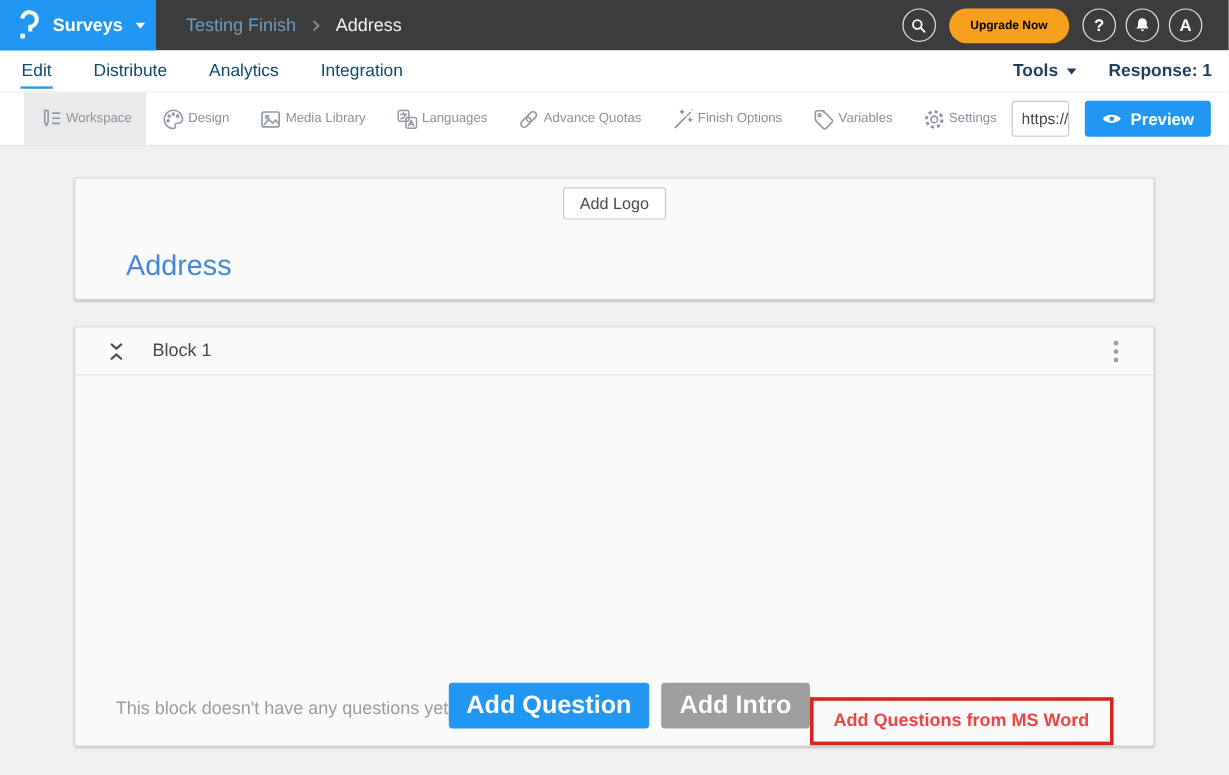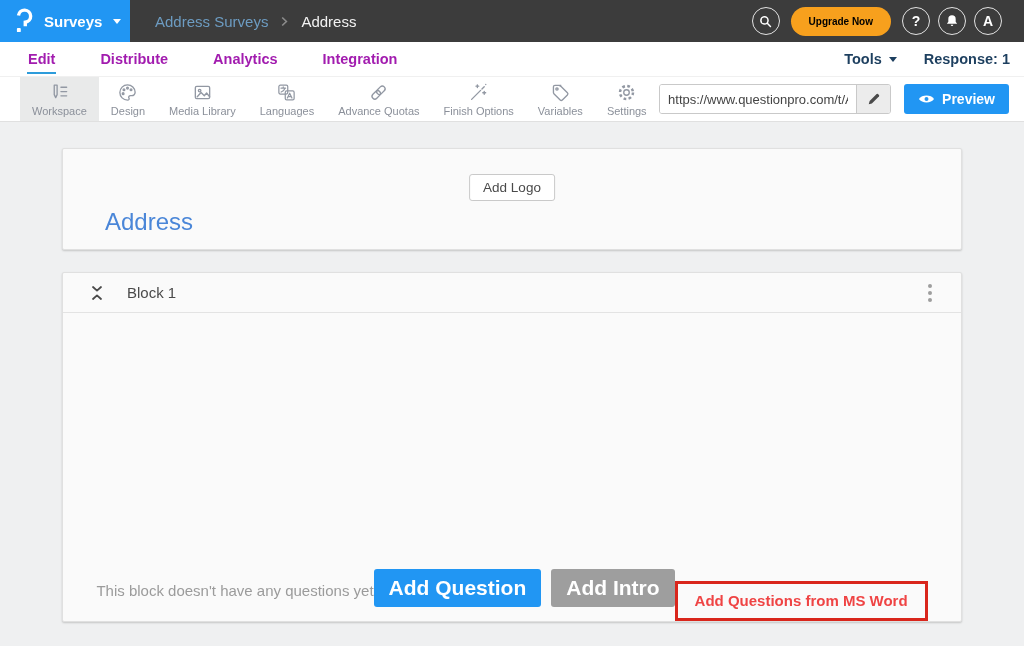--- a/index.html
+++ b/index.html
@@ -14,43 +14,43 @@
   .caret { width:0; height:0; border-left:4px solid transparent; border-right:4px solid transparent; border-top:5px solid #fff; margin-left:2px; }
   .breadcrumb { display:flex; align-items:center; margin-left:25px; gap:13px; }
   .crumb-parent { color:#6d9cc2; font-size:15px; cursor:pointer; }
   .crumb-current { color:#f2f2f2; font-size:15px; }
   .topbar-right { margin-left:auto; display:flex; align-items:center; gap:8px; padding-right:22px; }
   .circle-btn { width:28px; height:28px; border:1.5px solid rgba(255,255,255,.85); border-radius:50%; display:flex; align-items:center; justify-content:center; color:#fff; font-weight:700; font-size:14px; cursor:pointer; flex:0 0 auto; }
   .upgrade-btn { height:29px; border:none; border-radius:15px; background:#f7a01d; color:#000000; font-family:inherit; font-size:10px; font-weight:700; padding:0 18px; margin:0 3px; cursor:pointer; }
 
   
   .section-nav { height:34px; background:#fff; display:flex; align-items:center; padding:0 14px 0 17px; }
-  .nav-item { font-size:14.5px; font-weight:700; color:#a21caf; margin-right:33px; padding:7px 1px 5px; cursor:pointer; border-bottom:2px solid transparent;margin-left:10px; }
+  .nav-item { font-size:14.5px; font-weight:400; color:#0c4a6e; margin-right:33px; padding:7px 1px 5px; cursor:pointer; border-bottom:2px solid transparent; }
   .nav-item.active { border-bottom-color:#2d9cdb; }
   .section-nav-right { margin-left:auto; display:flex; align-items:center; gap:27px; }
   .tools-dd { display:flex; align-items:center; gap:5px; font-size:14.5px; font-weight:600; color:#1d3f5f; cursor:pointer; }
   .tools-dd .caret { border-top-color:#1d3f5f; }
   .response-count { font-size:14.5px; font-weight:600; color:#1d3f5f; cursor:pointer; }
 
   
   .toolbar { height:46px; background:#fff; border-top:1px solid #f0f0f0; border-bottom:1px solid #e0e0e0; display:flex; align-items:stretch; padding:0 15px 0 20px; }
-  .tb-item { display:flex; flex-direction:column; align-items:center; justify-content:center; gap:2px; padding:0 12px; cursor:pointer; }
+  .tb-item { display:flex; flex-direction:row; align-items:center; justify-content:center; gap:2px; padding:0 12px; cursor:pointer; }
   .tb-item.active { background:#e9eaea; }
   .tb-item svg { display:block; }
   .tb-label { font-size:11px; color:#8b909a; white-space:nowrap; }
   .url-group { margin-left:auto; align-self:center; display:flex; height:30px; border:1px solid #c9c9c9; border-radius:3px; overflow:hidden; background:#fff; }
   .url-input { width:196px; border:none; outline:none; padding:0 8px; font-family:inherit; font-size:13px; color:#444; }
   .url-edit-btn { width:34px; background:#ececec; border-left:1px solid #c9c9c9; display:flex; align-items:center; justify-content:center; cursor:pointer; }
   .preview-btn { margin-left:13px; align-self:center; height:30px; background:#2196f3; border:none; border-radius:3px; color:#fff; font-family:inherit; font-size:14px; font-weight:700; padding:0 14px; display:flex; align-items:center; gap:7px; cursor:pointer; }
 
   
   .content { padding-top:26px; }
   .card { width:900px; margin:0 auto; background:#fafafa; border:1px solid #e0e0e0; border-radius:2px; box-shadow:0 1px 2px rgba(0,0,0,.18); }
   .survey-header-card { height:102px; position:relative; margin-bottom:22px; }
-  .add-logo-btn { position:absolute; top:25px; left:50%; transform:translateX(-50%); background:#fff; border:1px solid #c9c9c9; border-radius:3px; padding:5px 13px; font-family:inherit; font-size:13.5px; color:#4a4a4a; cursor:pointer; }
+  .add-logo-btn { position:absolute; top:7px; left:50%; transform:translateX(-50%); background:#fff; border:1px solid #c9c9c9; border-radius:3px; padding:5px 13px; font-family:inherit; font-size:13.5px; color:#4a4a4a; cursor:pointer; }
   .survey-title { position:absolute; left:42px; top:59px; font-size:24px; font-weight:400; color:#4a86d8; cursor:text; }
 
   .block-card { height:350px; display:flex; flex-direction:column; }
   .block-header { height:40px; flex:0 0 40px; display:flex; align-items:center; padding:0 24px 0 27px; border-bottom:1px solid #e3e3e3; }
   .collapse-btn { background:none; border:none; padding:0; cursor:pointer; display:flex; }
   .block-title { margin-left:23px; font-size:15px; color:#4a4a4a; cursor:text; }
   .kebab { margin-left:auto; background:none; border:none; padding:3px 5px; cursor:pointer; display:flex; flex-direction:column; gap:3px; }
   .kebab span { width:4px; height:4px; border-radius:50%; background:#9e9e9e; display:block; }
 
   .block-body { flex:1; display:flex; flex-direction:row; align-items:flex-end; justify-content:center; }
@@ -68,21 +68,21 @@
 <header class="topbar">
   <div class="logo-block">
     <svg class="logo-mark" viewBox="0 0 26 32">
       <path d="M6.5 9.5 a7.2 7.2 0 1 1 8 8 v4.6" fill="none" stroke="#fff" stroke-width="4"></path>
       <rect x="4.6" y="24.4" width="4.6" height="4.6" rx="1" fill="#fff"></rect>
     </svg>
     <span class="product-label">Surveys</span>
     <span class="caret"></span>
   </div>
   <nav class="breadcrumb">
-    <span class="crumb-parent">Address Surveys</span>
+    <span class="crumb-parent">Testing Finish</span>
     <svg width="7" height="11" viewBox="0 0 7 11">
       <path d="M1.2 1.5 l4.2 4 -4.2 4" fill="none" stroke="#8c8c8c" stroke-width="1.6"></path>
     </svg>
     <span class="crumb-current">Address</span>
   </nav>
   <div class="topbar-right">
     <div class="circle-btn">
       <svg width="15" height="15" viewBox="0 0 20 20">
         <circle cx="8.6" cy="8.6" r="4.8" fill="none" stroke="#fff" stroke-width="2"></circle>
         <path d="M12.4 12.4 L16.6 16.6" stroke="#fff" stroke-width="2" stroke-linecap="round"></path>

